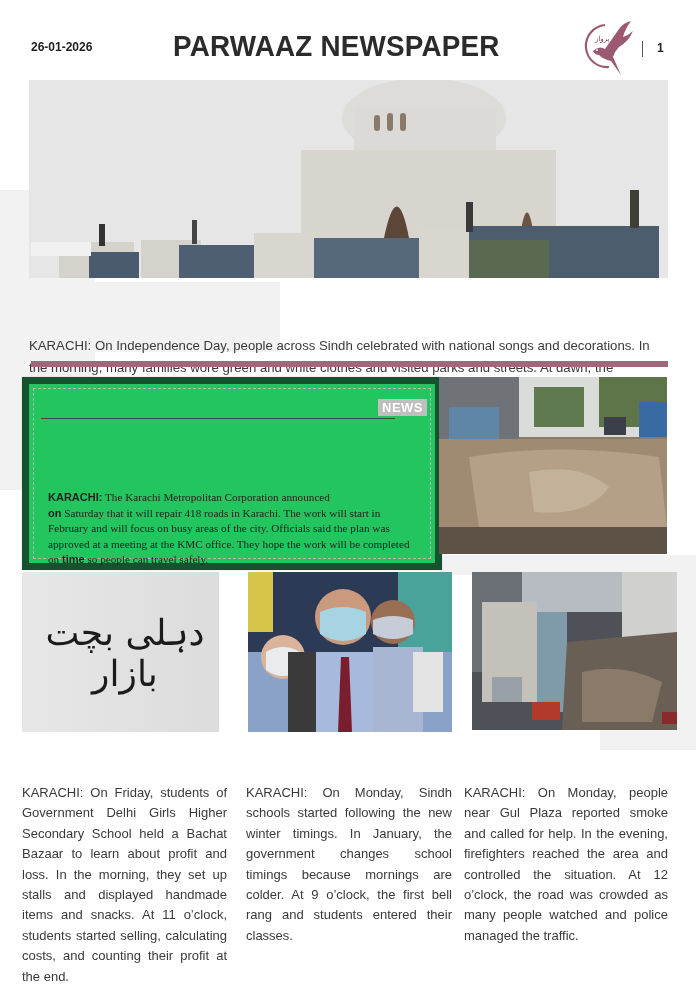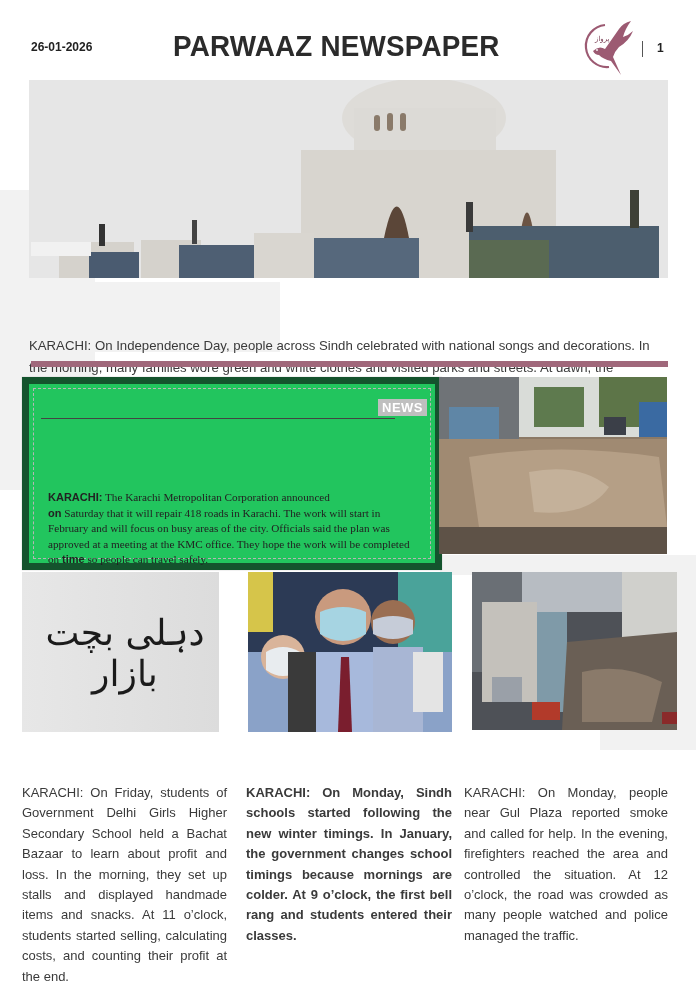--- a/index.html
+++ b/index.html
@@ -26,21 +26,21 @@
   .news-tag{position:absolute;right:8px;top:15px;background:#bfbfbf;color:#fff;font-weight:bold;font-size:13px;padding:1px 4px;letter-spacing:0.5px;}
   .news-rule{position:absolute;left:12px;right:40px;top:34px;height:1px;background:#444;}
   .clip-head{position:absolute;left:29px;top:40px;font-family:"Liberation Serif",serif;font-size:24px;font-weight:bold;color:#1e1e1e;letter-spacing:-0.3px;}
   .clip-body{position:absolute;left:19px;top:92px;width:372px;font-family:"Liberation Serif",serif;font-size:11.2px;line-height:15.6px;color:#222;margin-top:14px;}
   .clip-body b{font-family:"Liberation Sans",sans-serif;font-size:11px;}
   .road{left:439px;top:377px;width:228px;height:177px;}
   .p1{left:22px;top:572px;width:197px;height:160px;background:linear-gradient(90deg,#e7e7e7,#dcdcdc);}
   .p2{left:248px;top:572px;width:204px;height:160px;}
   .p3{left:472px;top:572px;width:205px;height:158px;}
   .col{top:746px;width:205px;font-size:13px;line-height:20.4px;text-align:justify;margin-top:37px;}
-  .c1{left:22px;} .c2{left:246px;width:206px;font-weight:bold;} .c3{left:464px;width:204px;}
+  .c1{left:22px;} .c2{left:246px;width:206px;} .c3{left:464px;width:204px;}
   svg{display:block;}
 </style>
 </head>
 <body>
 
 <div class="bgblock bg1"></div>
 <div class="bgblock bg2"></div>
 <div class="bgblock bg3"></div>
 <div class="bgblock bg4"></div>
 

